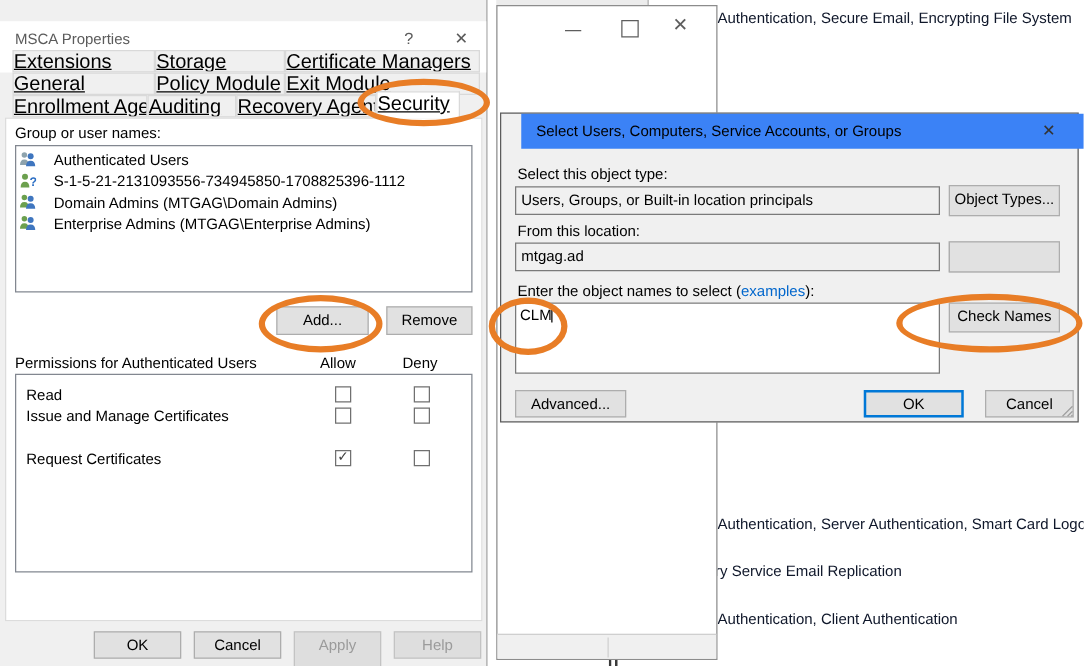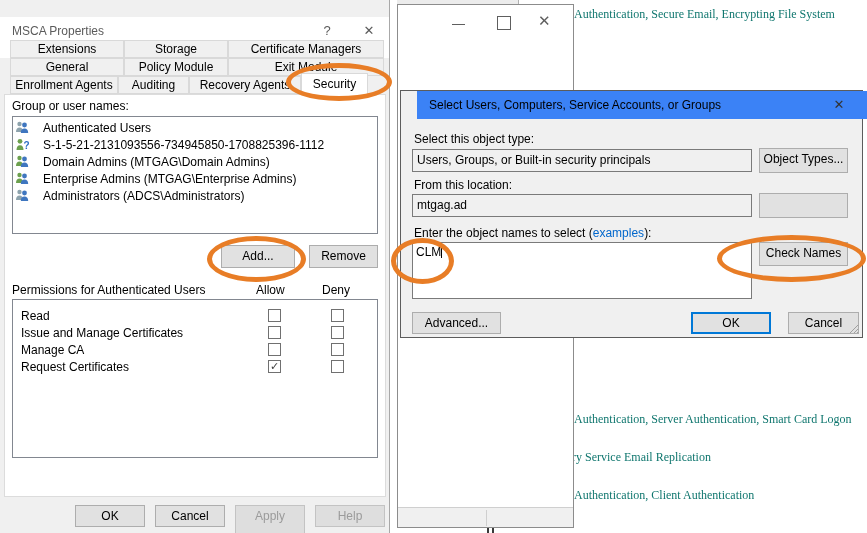--- a/index.html
+++ b/index.html
@@ -33,23 +33,23 @@
   }
   #left-dialog .titlebar{position:absolute;left:0;top:17px;width:100%;height:41px;background:#fff;}
   #left-dialog .titlebar .title{position:absolute;left:12px;top:7px;color:#5b5b5b;}
   .tb-glyph{position:absolute;top:5px;width:26px;height:18px;text-align:center;color:#5b5b5b;font-size:13px;line-height:18px;}
   #left-dialog .tabpage{
     position:absolute;left:4px;top:94px;width:382px;height:403px;background:#fff;
     border:1px solid #dcdcdc;box-sizing:border-box;
   }
   .tabrow{position:absolute;display:flex;height:18px;}
   .tab{
-    display:inline-block;height:18px;line-height:17px;text-align:center;
+    display:inline-block;height:18px;line-height:17px;
     background:#f0f0f0;border:1px solid #d9d9d9;box-sizing:border-box;
-    font-size:12px;overflow:hidden;white-space:nowrap;
+    font-size:16px;overflow:hidden;white-space:nowrap;text-decoration:underline;
   }
   .tab.selected{
     position:relative;top:-3px;height:22px;background:#ffffff;z-index:2;
     border-bottom:none;line-height:20px;
   }
   .listbox{
     position:absolute;left:12px;top:116px;width:366px;height:118px;background:#fff;
     border:1px solid #828790;box-sizing:border-box;overflow:hidden;padding-top:2px;
   }
   .li{display:flex;align-items:center;height:17px;padding-left:2px;gap:14px;white-space:nowrap;}
@@ -71,21 +71,21 @@
   #mid-window .close-x{left:140px;top:6px;font-size:15px;line-height:20px;}
   #mid-window .status-strip{
     position:absolute;left:0;bottom:0;width:100%;height:20px;background:#f0f0f0;
     border-top:1px solid #cfcfcf;box-sizing:border-box;
   }
   #mid-window .status-div{position:absolute;left:88px;top:2px;width:1px;height:16px;background:#cfcfcf;}
   #top-remnant{position:absolute;left:397px;top:0;width:121px;height:4px;background:#ececec;border-right:1px solid #b0b0b0;z-index:1;}
   #bottom-fragment{position:absolute;left:487px;top:528px;width:14px;height:5px;overflow:hidden;z-index:2;}
   #bottom-fragment i{position:absolute;top:0;width:2px;height:5px;background:#3a3a3a;}
   
-  .bg-line{position:absolute;white-space:nowrap;color:#0f766e;z-index:0;font-family:Liberation Serif, serif;}
+  .bg-line{position:absolute;white-space:nowrap;color:#0f172a;z-index:0;}
   
   #right-dialog{
     position:absolute;left:400px;top:90px;width:463px;height:248px;background:#f0f0f0;
     border:1px solid #5c5c5c;box-sizing:border-box;z-index:4;
   }
   #right-dialog .titlebar{position:absolute;left:16px;top:0;width:100%;height:28px;background:#3b82f6;}
   #right-dialog .titlebar .title{position:absolute;left:12px;top:7px;color:#000;}
   #right-dialog .close-x{position:absolute;right:12px;top:5px;width:22px;height:18px;text-align:center;color:#333;font-size:13px;line-height:18px;}
   .ta{
     position:absolute;background:#fff;border:1px solid #7a7a7a;box-sizing:border-box;
@@ -181,75 +181,61 @@
       </div>
       <div class="li">
         <svg width="14" height="13" viewBox="0 0 14 13">
             <circle cx="4.5" cy="3" r="2.2" fill="#6ca04e"></circle>
             <path d="M1 11 Q1 6.5 4.5 6.5 Q8 6.5 8 11 Z" fill="#6ca04e"></path>
             <circle cx="9.5" cy="4" r="2.4" fill="#3f76bf"></circle>
             <path d="M5.8 12 Q5.8 7.5 9.5 7.5 Q13.2 7.5 13.2 12 Z" fill="#3f76bf"></path>
           </svg>
         <span>Enterprise Admins (MTGAG\Enterprise Admins)</span>
       </div>
-      <div class="li">
-        <svg width="14" height="13" viewBox="0 0 14 13">
-            <circle cx="4.5" cy="3" r="2.2" fill="#8ea3ad"></circle>
-            <path d="M1 11 Q1 6.5 4.5 6.5 Q8 6.5 8 11 Z" fill="#8ea3ad"></path>
-            <circle cx="9.5" cy="4" r="2.4" fill="#3f76bf"></circle>
-            <path d="M5.8 12 Q5.8 7.5 9.5 7.5 Q13.2 7.5 13.2 12 Z" fill="#3f76bf"></path>
-          </svg>
-        <span>Administrators (ADCS\Administrators)</span>
-      </div>
     </div>
 
     <span class="btn" style="left:221px;top:245px;width:74px;height:23px">Add...</span>
     <span class="btn" style="left:309px;top:245px;width:69px;height:23px">Remove</span>
 
     <span class="label" style="left:12px;top:283px">Permissions for Authenticated Users</span>
     <span class="label" style="left:256px;top:283px">Allow</span>
     <span class="label" style="left:322px;top:283px">Deny</span>
 
     <div class="permbox">
       <div class="permrow" style="top:8px">
         <span class="pname">Read</span>
         <span class="cb" style="left:255px;top:1px"></span>
         <span class="cb" style="left:318px;top:1px"></span>
       </div>
       <div class="permrow" style="top:25px">
         <span class="pname">Issue and Manage Certificates</span>
         <span class="cb" style="left:255px;top:1px"></span>
         <span class="cb" style="left:318px;top:1px"></span>
       </div>
-      <div class="permrow" style="top:42px">
-        <span class="pname">Manage CA</span>
-        <span class="cb" style="left:255px;top:1px"></span>
-        <span class="cb" style="left:318px;top:1px"></span>
-      </div>
       <div class="permrow" style="top:59px">
         <span class="pname">Request Certificates</span>
         <span class="cb" style="left:255px;top:1px">✓</span>
         <span class="cb" style="left:318px;top:1px"></span>
       </div>
     </div>
 
     <span class="btn" style="left:75px;top:505px;width:70px;height:22px">OK</span>
     <span class="btn" style="left:155px;top:505px;width:70px;height:22px">Cancel</span>
     <span class="btn disabled" style="left:235px;top:505px;width:70px;height:34px">Apply</span>
     <span class="btn disabled" style="left:315px;top:505px;width:70px;height:22px">Help</span>
   </div>
 
   <div id="right-dialog">
     <div class="titlebar">
       <span class="title">Select Users, Computers, Service Accounts, or Groups</span>
     </div>
     <span class="close-x">✕</span>
 
     <span class="label" style="left:13px;top:41px">Select this object type:</span>
-    <div class="field" style="left:11px;top:58px;width:340px;height:23px">Users, Groups, or Built-in security principals</div>
+    <div class="field" style="left:11px;top:58px;width:340px;height:23px">Users, Groups, or Built-in location principals</div>
     <span class="btn" style="left:358px;top:57px;width:89px;height:25px">Object Types...</span>
 
     <span class="label" style="left:13px;top:87px">From this location:</span>
     <div class="field" style="left:11px;top:103px;width:340px;height:23px">mtgag.ad</div>
     <span class="btn" style="left:358px;top:102px;width:89px;height:25px"></span>
     <span class="btn" style="left:358px;top:102px;width:89px;height:25px"></span>
 
     <span class="label" style="left:13px;top:135px"><span>Enter the object names to select (</span><span class="link">examples</span><span>):</span></span>
 
     <div class="ta" style="left:11px;top:151px;width:340px;height:57px"><span>CLM</span><span class="caret"></span></div>

